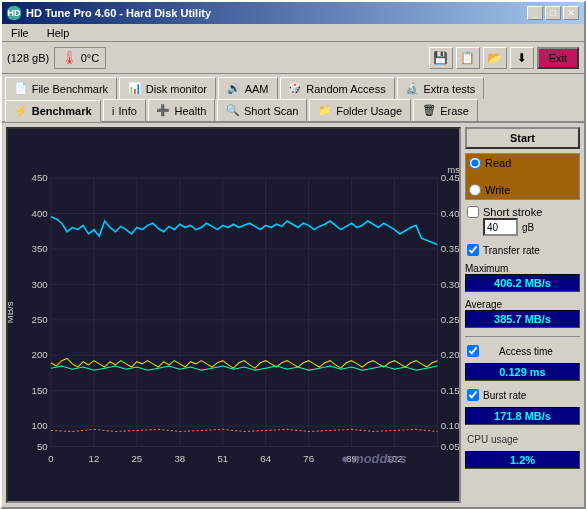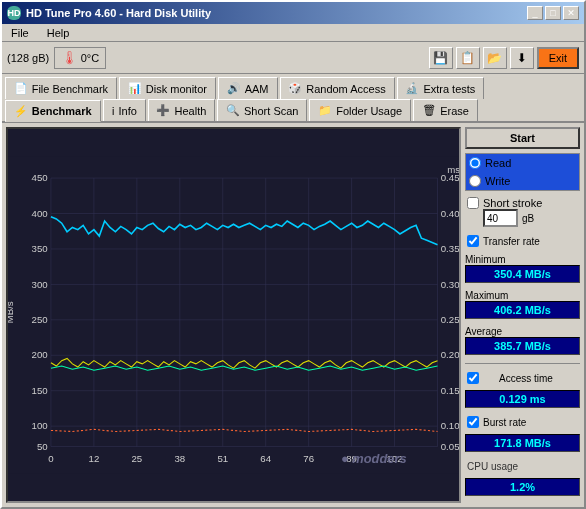--- a/index.html
+++ b/index.html
@@ -108,21 +108,21 @@
       width: 24px; height: 22px;
       background: #d4d0c8;
       border: 1px solid #888;
       border-top: 1px solid #fff;
       border-left: 1px solid #fff;
       cursor: pointer;
       display: flex; align-items: center; justify-content: center;
       font-size: 12px;
     }
     .exit-btn {
-      background: #f97316;
+      background: #be185d;
       border: 2px outset #888;
       padding: 2px 10px;
       cursor: pointer;
       font-size: 11px;
       height: 22px;
     }
     .tabs-row1 {
       display: flex;
       background: #d4d0c8;
       padding: 3px 3px 0;
@@ -188,23 +188,23 @@
       padding: 3px 0;
       text-align: center;
       cursor: pointer;
       font-size: 11px;
       font-weight: bold;
       width: 100%;
     }
     .radio-group {
       display: flex;
       flex-direction: column;
-      gap: 6px;
+      gap: 15px;
       padding: 3px;
-      background: #1d4ed8;
+      background: #a16207;
       border: 1px solid #888;
     }
     .radio-row {
       display: flex; align-items: center; gap: 4px;
     }
     .checkbox-group {
       display: flex;
       flex-direction: column;
       gap: 0;
       padding: 2px;
@@ -435,24 +435,20 @@
           <input type="text" class="num-input" value="40" style="">
           <span class="gB-label">gB</span>
         </div>
       </div>
 
       <div class="checkbox-row" style="padding:2px;">
         <input type="checkbox" checked="" style="">
         <span style="font-size:10px;">Transfer rate</span>
       </div>
 
-      <div class="stat-block">
-        <div class="stat-label">Minimum</div>
-        <div class="stat-box">350.4 MB/s</div>
-      </div>
 
       <div class="stat-block">
         <div class="stat-label">Maximum</div>
         <div class="stat-box">406.2 MB/s</div>
       </div>
 
       <div class="stat-block">
         <div class="stat-label">Average</div>
         <div class="stat-box">385.7 MB/s</div>
       </div>

